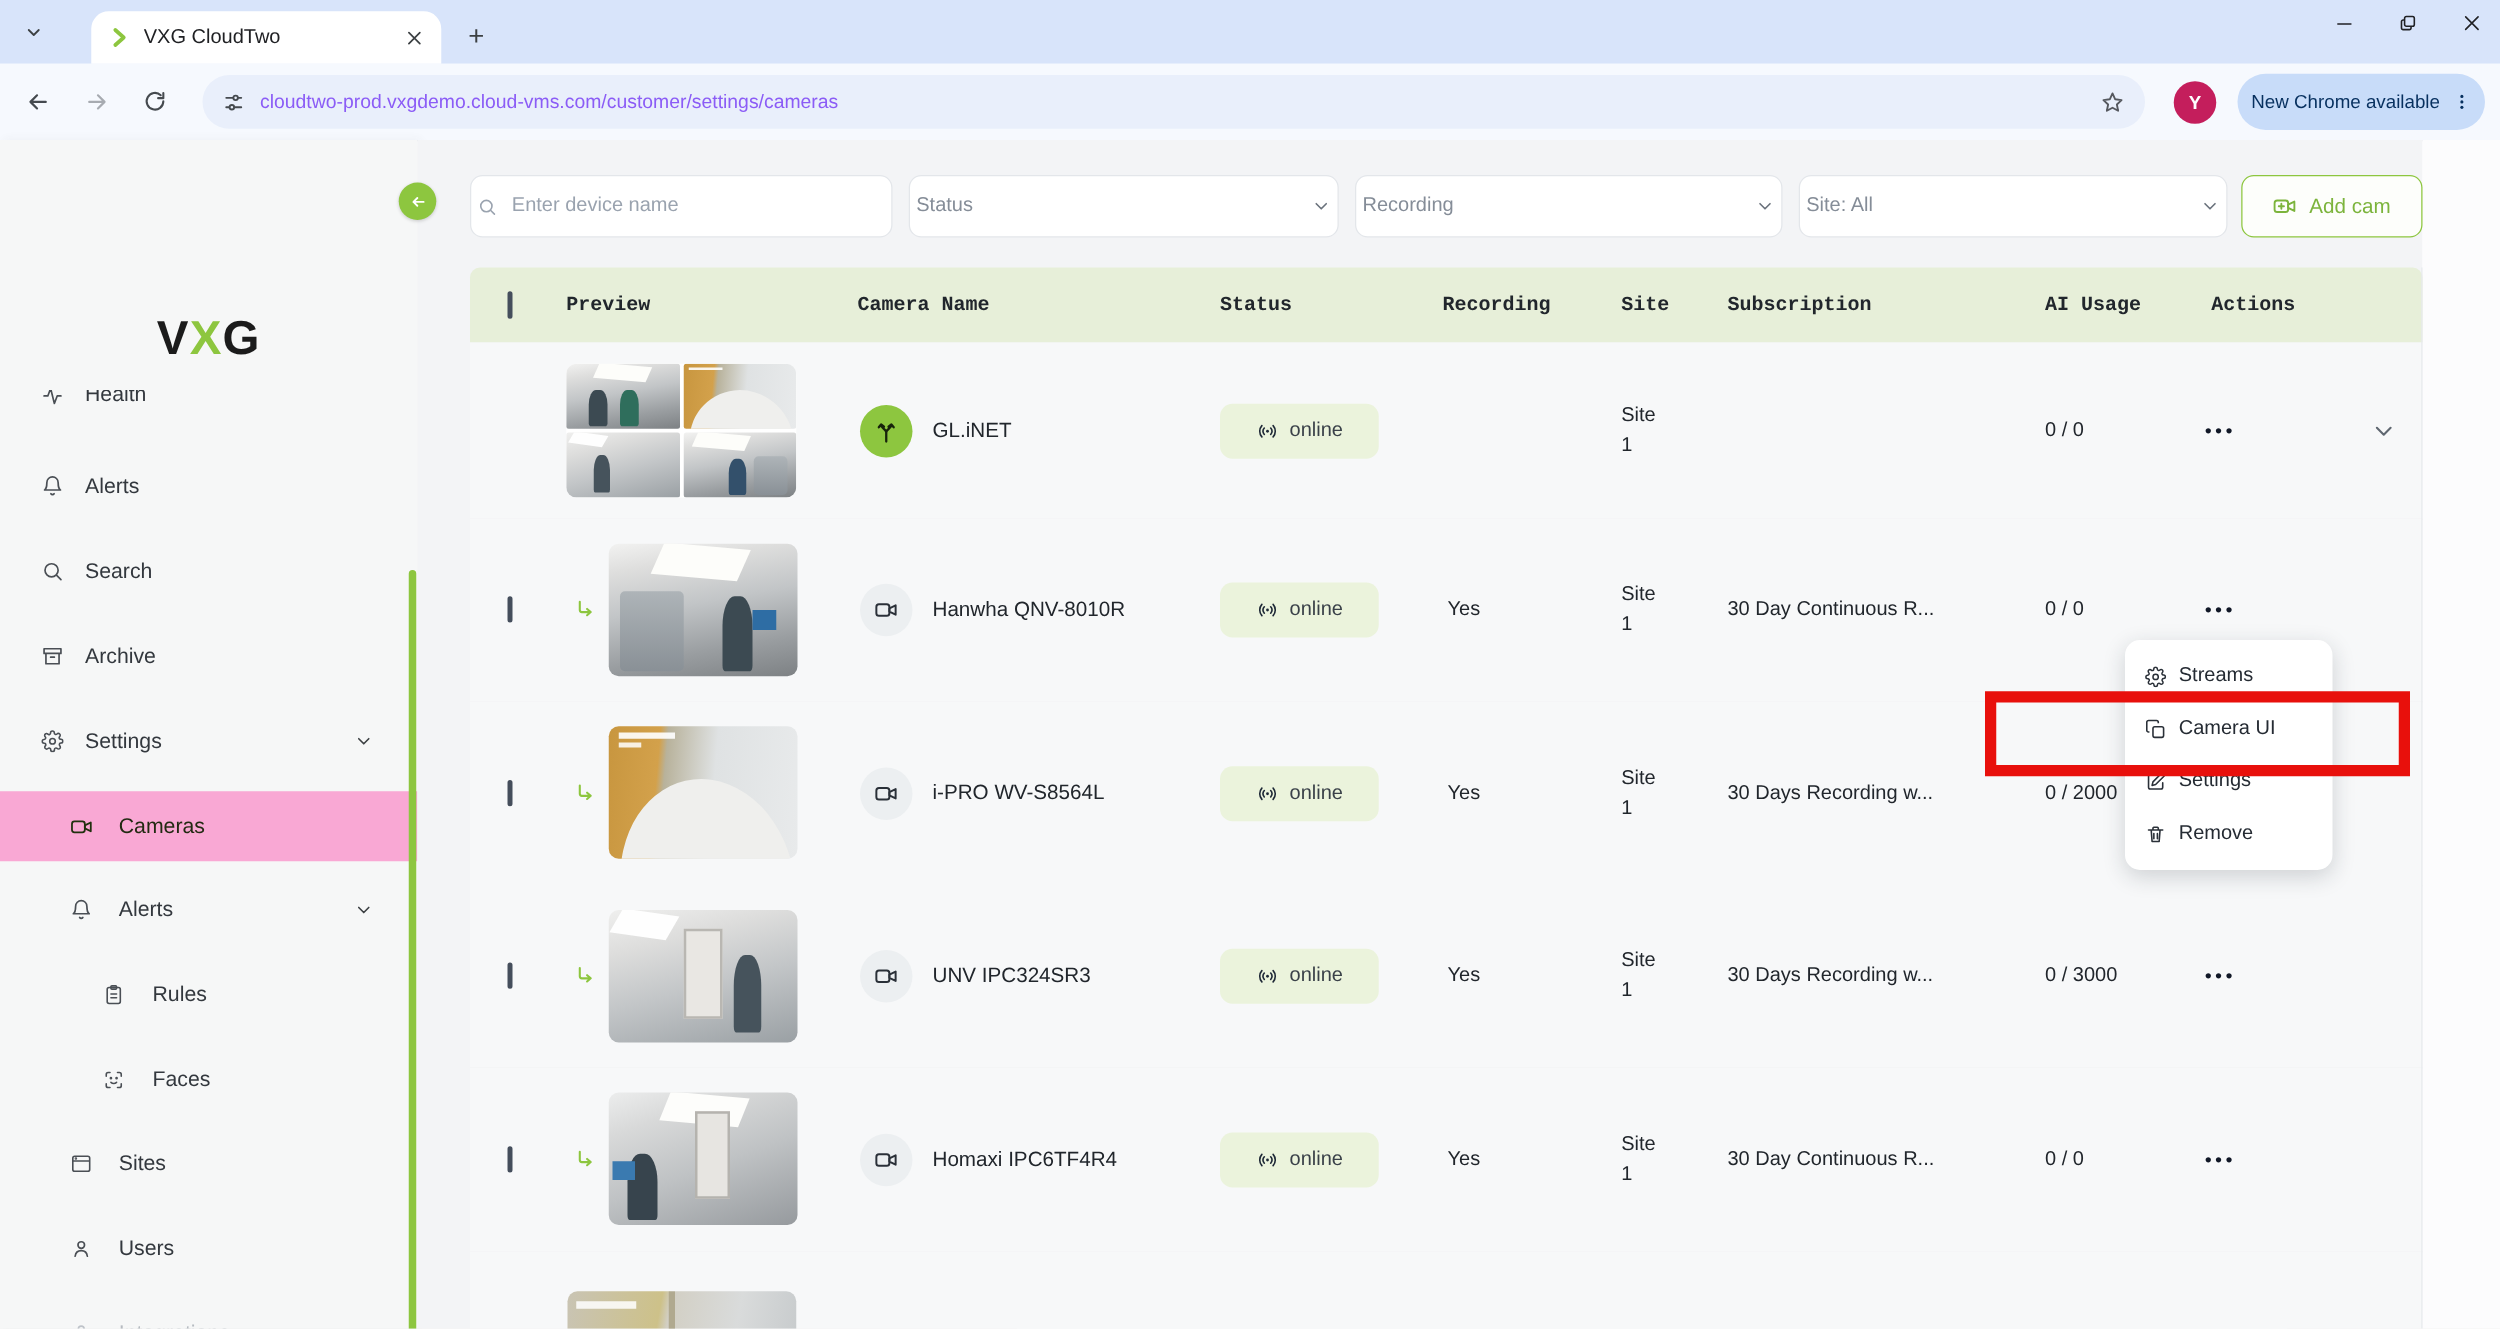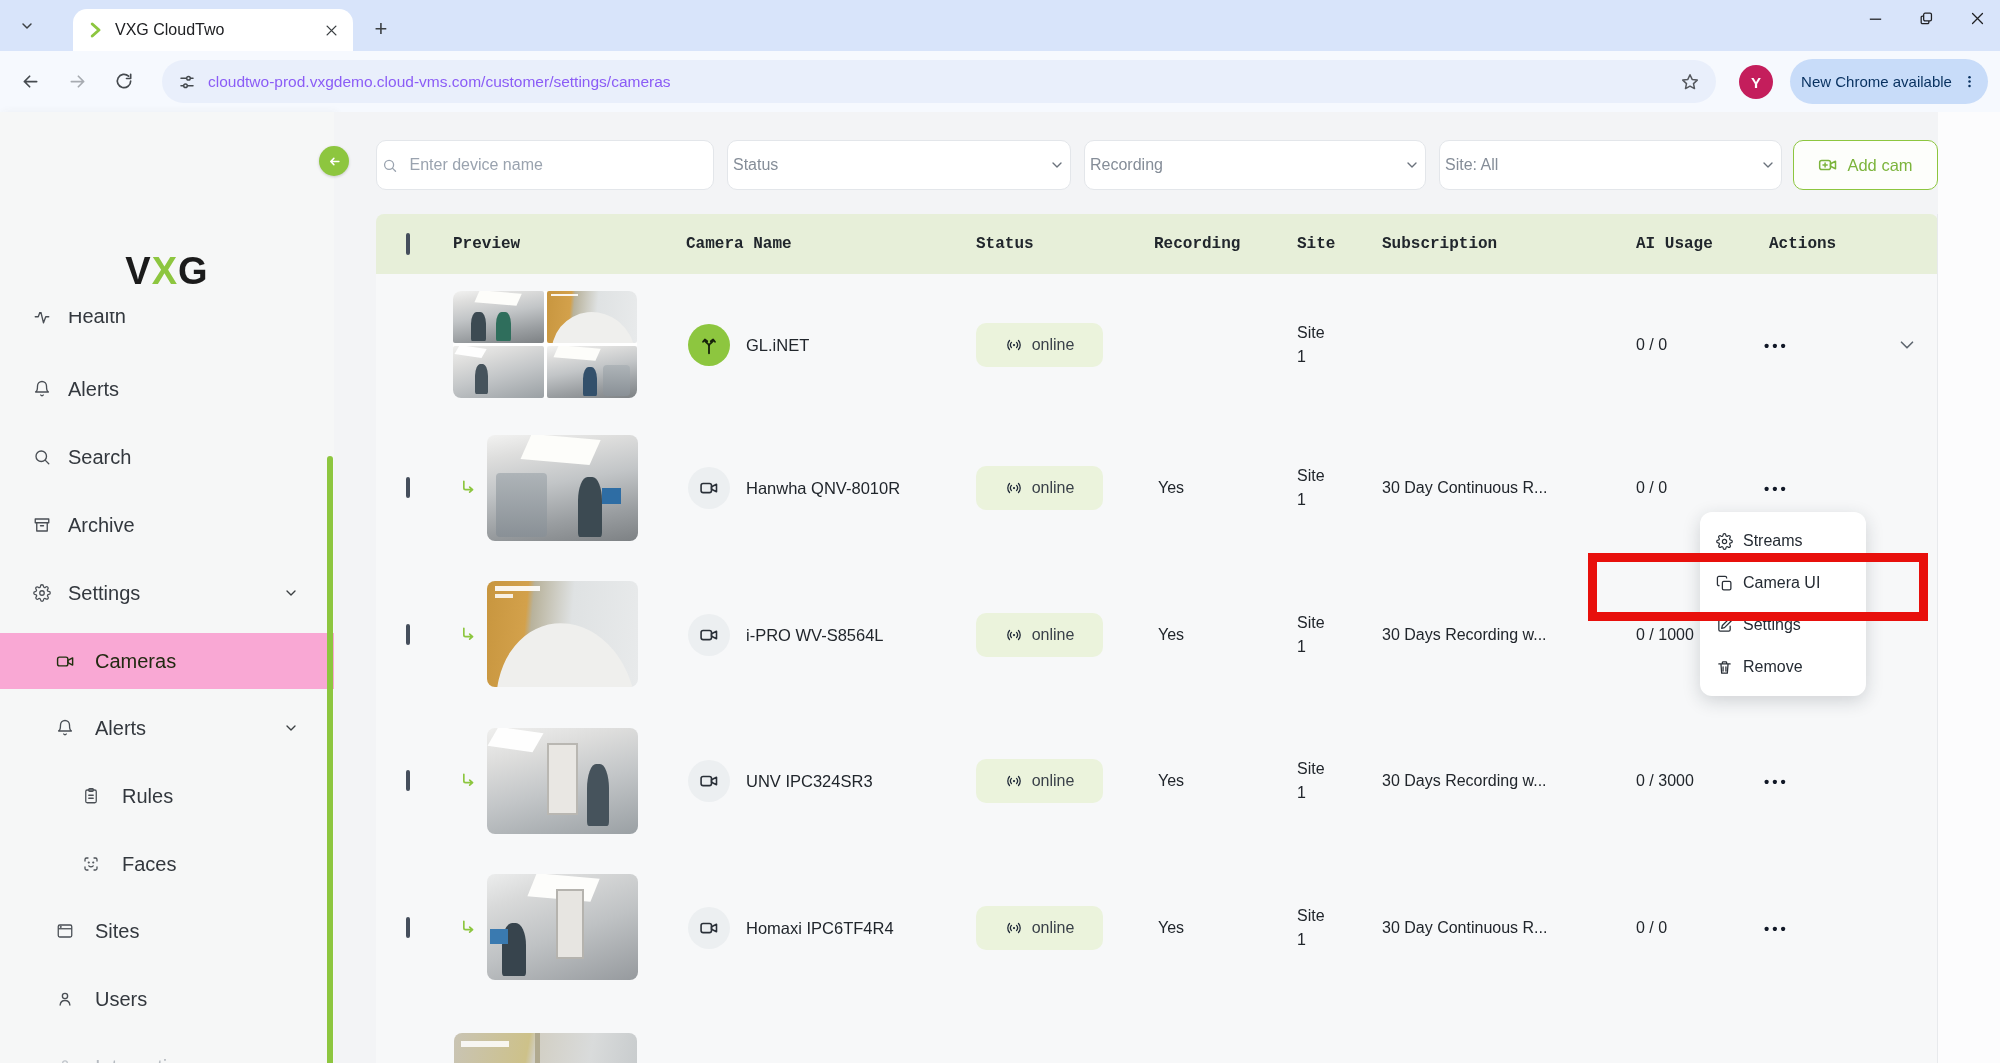--- a/index.html
+++ b/index.html
@@ -29,21 +29,21 @@
     display:flex;align-items:center;justify-content:center;gap:10px;color:#07305F;font-size:15px;text-align:right;}
 
   
   .sidebar{position:absolute;left:0;top:112px;width:334px;height:951px;background:#F6F7F7;
     box-shadow:3px 0 8px rgba(60,64,67,.06);}
   .logo{position:absolute;left:0;top:138px;width:334px;text-align:center;font-size:38px;font-weight:bold;
     letter-spacing:1px;color:#1b1b1b;}
   .logo .x{color:#8DC63F;}
   .side-nav{position:absolute;left:0;top:200px;width:334px;height:790px;overflow:hidden;}
   .nav-item{position:absolute;left:0;width:334px;height:54px;display:flex;align-items:center;
-    font-size:20px;color:#33383E;}
+    font-size:17px;color:#33383E;}
   .nav-item .ic{position:absolute;left:33px;width:18px;height:18px;color:#4A4F55;}
   .nav-item .lb{position:absolute;left:68px;}
   .nav-item.lvl2 .ic{left:56px;}
   .nav-item.lvl2 .lb{left:95px;}
   .nav-item.lvl3 .ic{left:82px;}
   .nav-item.lvl3 .lb{left:122px;}
   .nav-item .chev{position:absolute;left:283px;color:#3c4043;}
   .nav-item.active{background:#f9a8d4;color:#222a12;}
   .nav-item.active .ic{color:#20300e;}
   .nav-item.muted{color:#B6BBC1;}
@@ -517,21 +517,21 @@
           <g fill="none" stroke="#1F2937" stroke-width="1.7" stroke-linecap="round">
             <path d="M8.6 8.6a5.2 5.2 0 0 0 0 6.8M15.4 8.6a5.2 5.2 0 0 1 0 6.8M6 6a9 9 0 0 0 0 12M18 6a9 9 0 0 1 0 12"></path>
             <circle cx="12" cy="12" r="1.5" fill="#1F2937" stroke="none"></circle>
           </g>
         </svg>
       <span>online</span>
     </div>
     <span class="rec">Yes</span>
     <span class="site"><span>Site</span><br><span>1</span></span>
     <span class="sub">30 Days Recording w...</span>
-    <span class="ai">0 / 1000</span>
+    <span class="ai">0 / 2000</span>
     <span class="dots">•••</span>
   </div>
 
   <div class="row" style="top:708px;height:146px;">
     <span class="cbw"><span class="cb"></span></span>
     <span class="branch">
         <svg width="20" height="20" viewBox="0 0 24 24">
           <path d="M7 4v8a2 2 0 0 0 2 2h8M14 11l3.5 3-3.5 3" fill="none" stroke="currentColor" stroke-width="2" stroke-linecap="round" stroke-linejoin="round"></path>
         </svg>
       </span>

